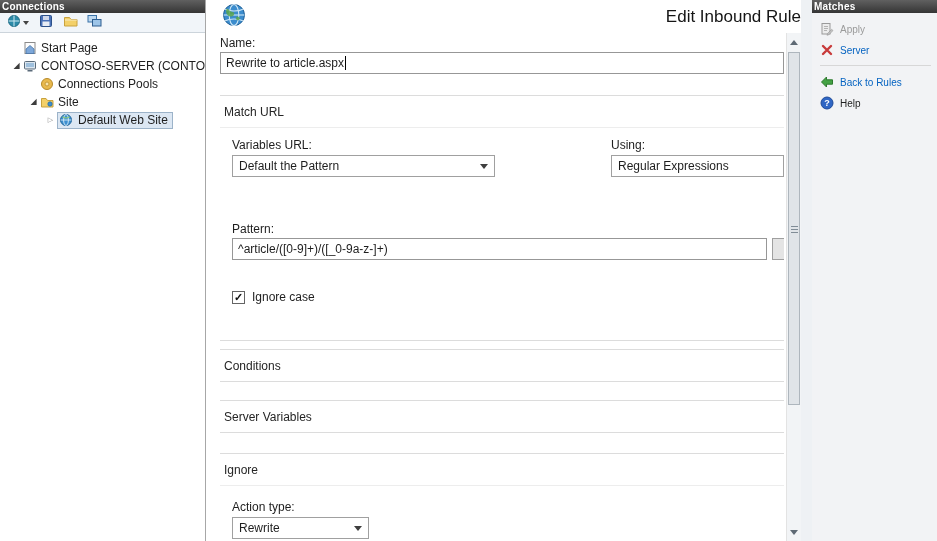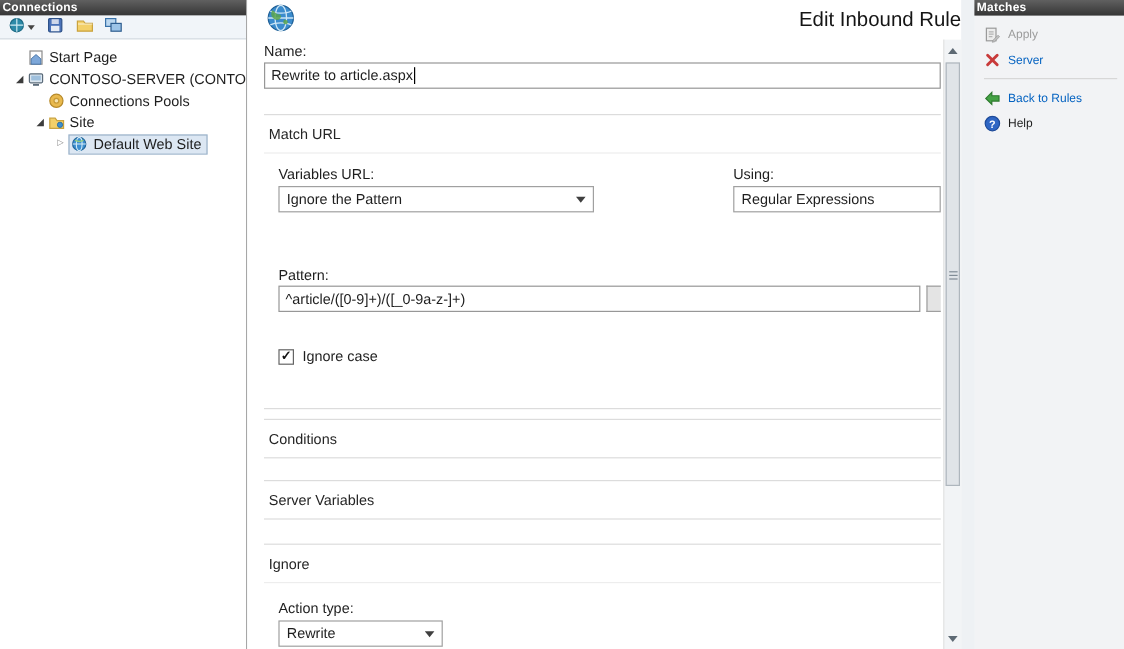--- a/index.html
+++ b/index.html
@@ -221,21 +221,21 @@
         <span class="caret"></span>
       </div>
 
       <div class="section sec-matchurl">
         <div class="section-title-row">Match URL</div>
         <div class="section-body matchurl-pad">
           <div class="two-col">
             <div class="col-left">
               <label class="field-label">Variables URL:</label>
               <div class="combo">
-                <span>Ignore the Pattern</span>
+                <span>Default the Pattern</span>
                 <span class="combo-arrow"></span>
               </div>
             </div>
             <div class="col-right">
               <label class="field-label">Using:</label>
               <div class="combo">
                 <span>Regular Expressions</span>
               </div>
             </div>
           </div>

